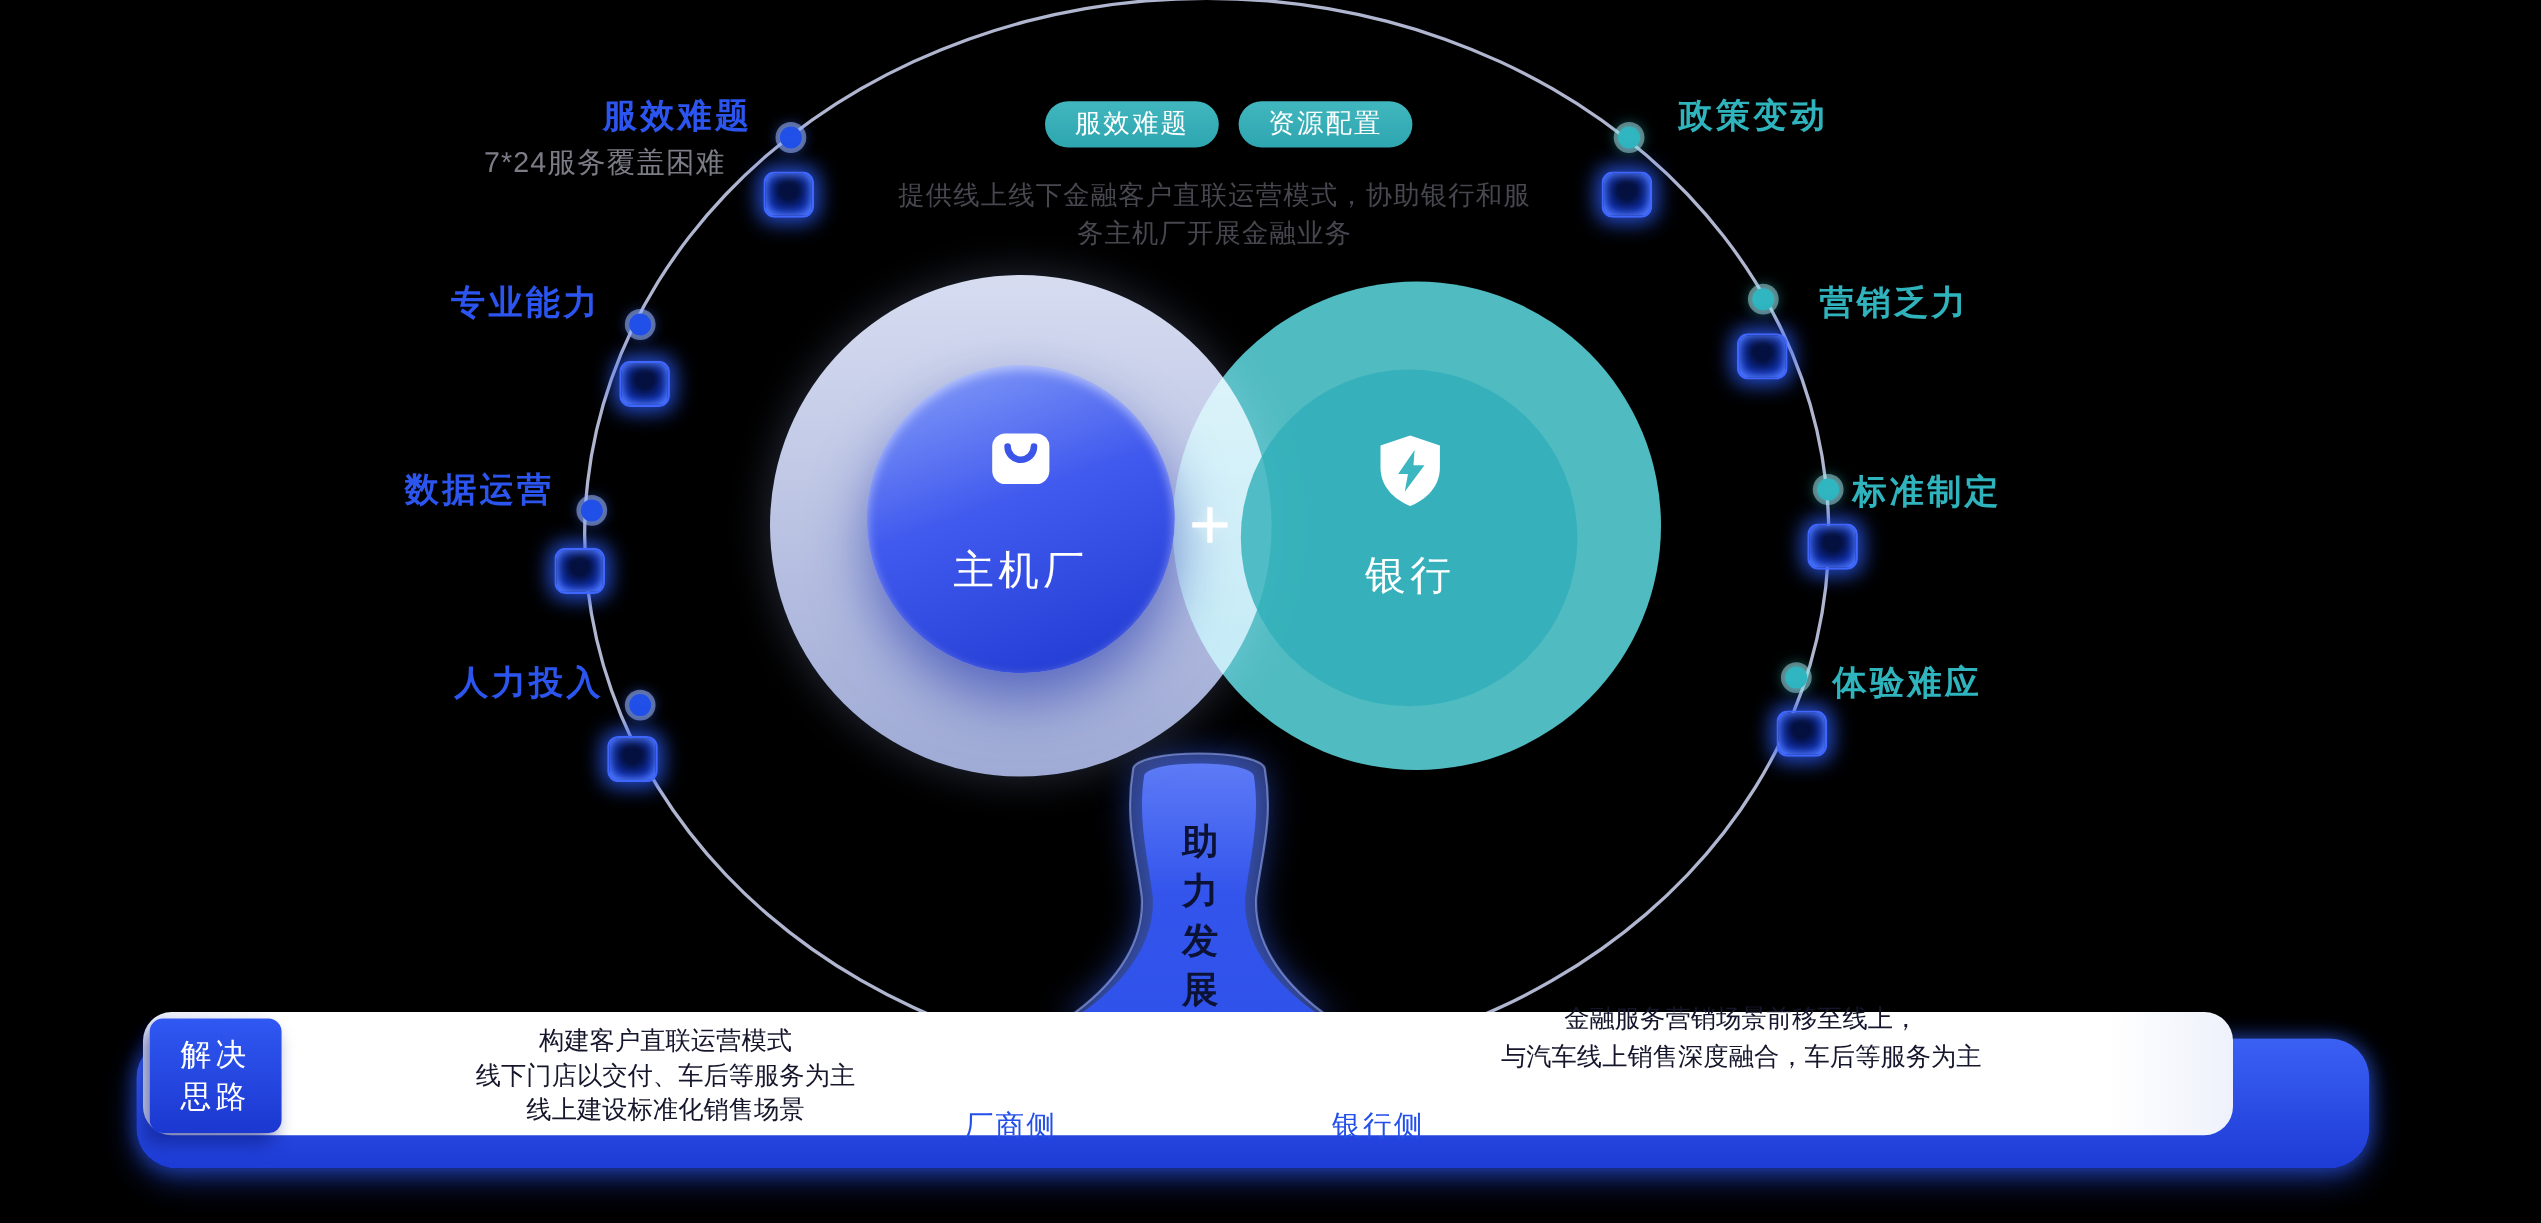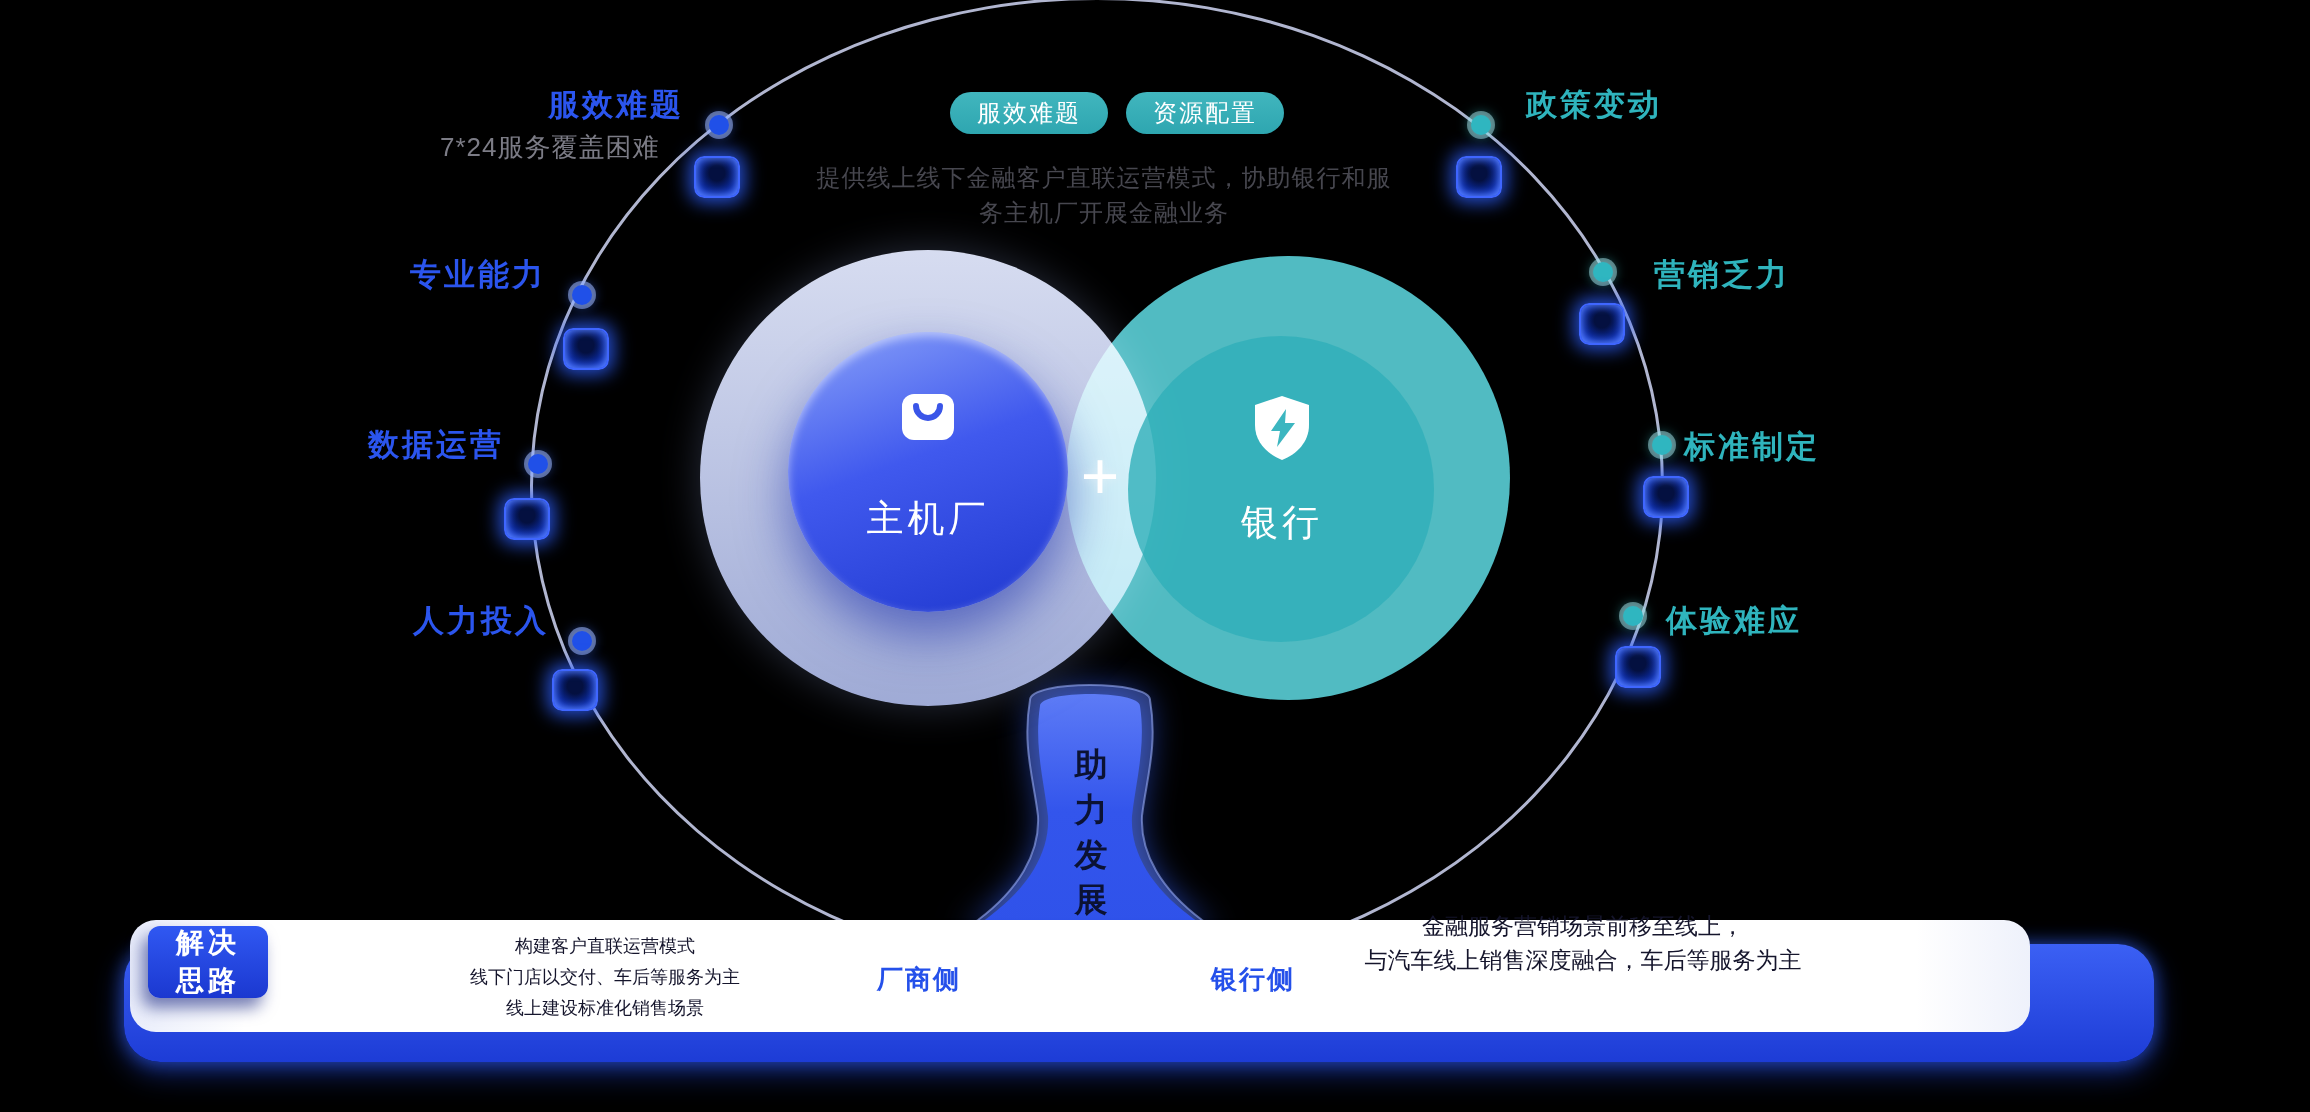--- a/index.html
+++ b/index.html
@@ -98,28 +98,28 @@
   .bar-blue{
     position:absolute;left:124px;top:944px;width:2030px;height:118px;border-radius:36px;
     background:linear-gradient(180deg,#3b60f4 0%,#1d3cd6 100%);
     box-shadow:0 10px 30px rgba(35,75,235,0.5), 0 0 18px rgba(60,110,255,0.6);
   }
   .bar-white{
     position:absolute;left:130px;top:920px;width:1900px;height:112px;border-radius:26px;
     background:linear-gradient(90deg,#e9edfb 0%,#ffffff 6%,#ffffff 94%,#eef1fb 100%);
   }
   .solution-badge{
-    position:absolute;left:148px;top:926px;width:120px;height:72px;border-radius:12px;
+    position:absolute;left:136px;top:926px;width:120px;height:104px;border-radius:12px;
     background:linear-gradient(180deg,#3058f2,#1b38d0);
-    color:#fff;font-size:28px;font-weight:700;letter-spacing:4px;line-height:38px;
+    color:#fff;font-size:28px;font-weight:400;letter-spacing:4px;line-height:38px;
     display:flex;flex-direction:column;align-items:center;justify-content:center;
     box-shadow:-6px 10px 16px rgba(10,24,120,0.55);
   }
-  .bar-text-left{position:absolute;left:400px;top:931px;width:410px;text-align:center;font-size:18px;line-height:31px;color:var(--text-dark);}
-  .side-tag{position:absolute;font-size:26px;font-weight:700;color:var(--accent-blue-deep);letter-spacing:2px;white-space:nowrap;}
+  .bar-text-left{position:absolute;left:400px;top:931px;width:410px;text-align:center;font-size:23px;line-height:31px;color:var(--text-dark);}
+  .side-tag{position:absolute;font-size:26px;font-weight:400;color:var(--accent-blue-deep);letter-spacing:2px;white-space:nowrap;margin-top:44px;}
   .bar-text-right{position:absolute;left:1323px;top:909px;width:520px;text-align:center;font-size:23px;line-height:34px;color:var(--text-dark);}
 </style>
 </head>
 <body>
 
 <div class="stage">
 
   <div class="ellipse"></div>
 
   <svg class="trunk-svg" width="300" height="260" viewBox="0 0 300 260">

